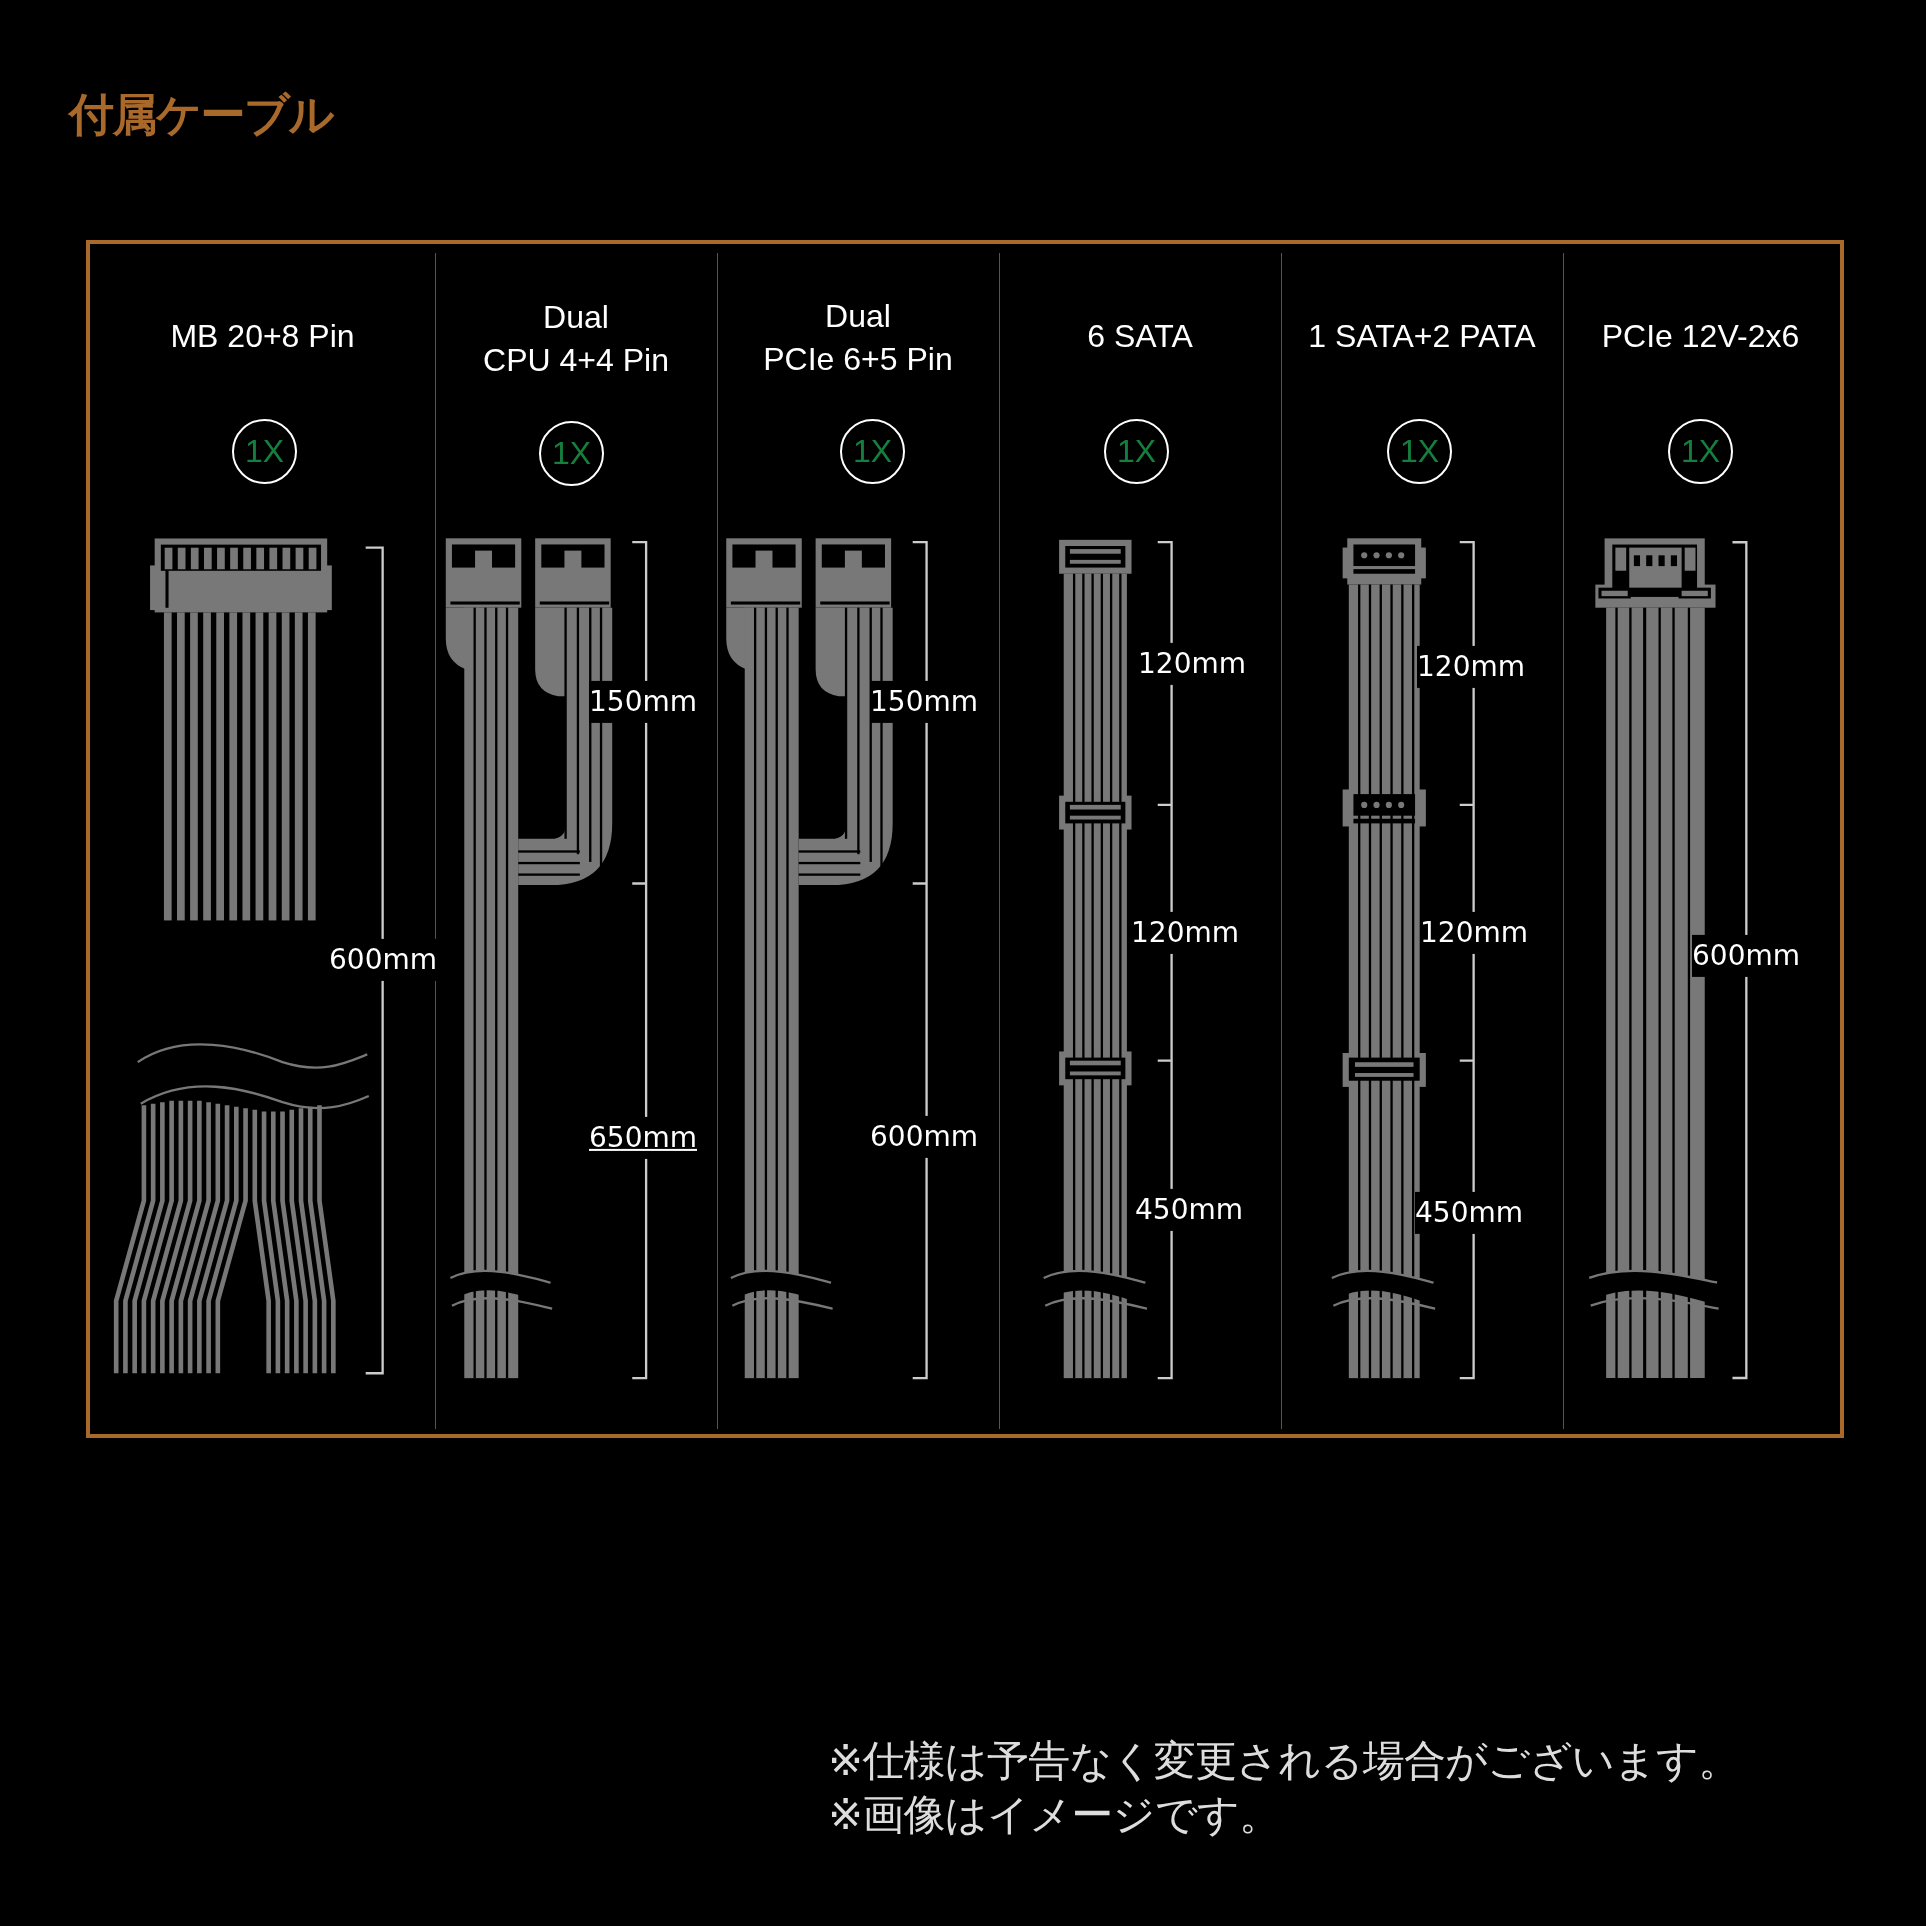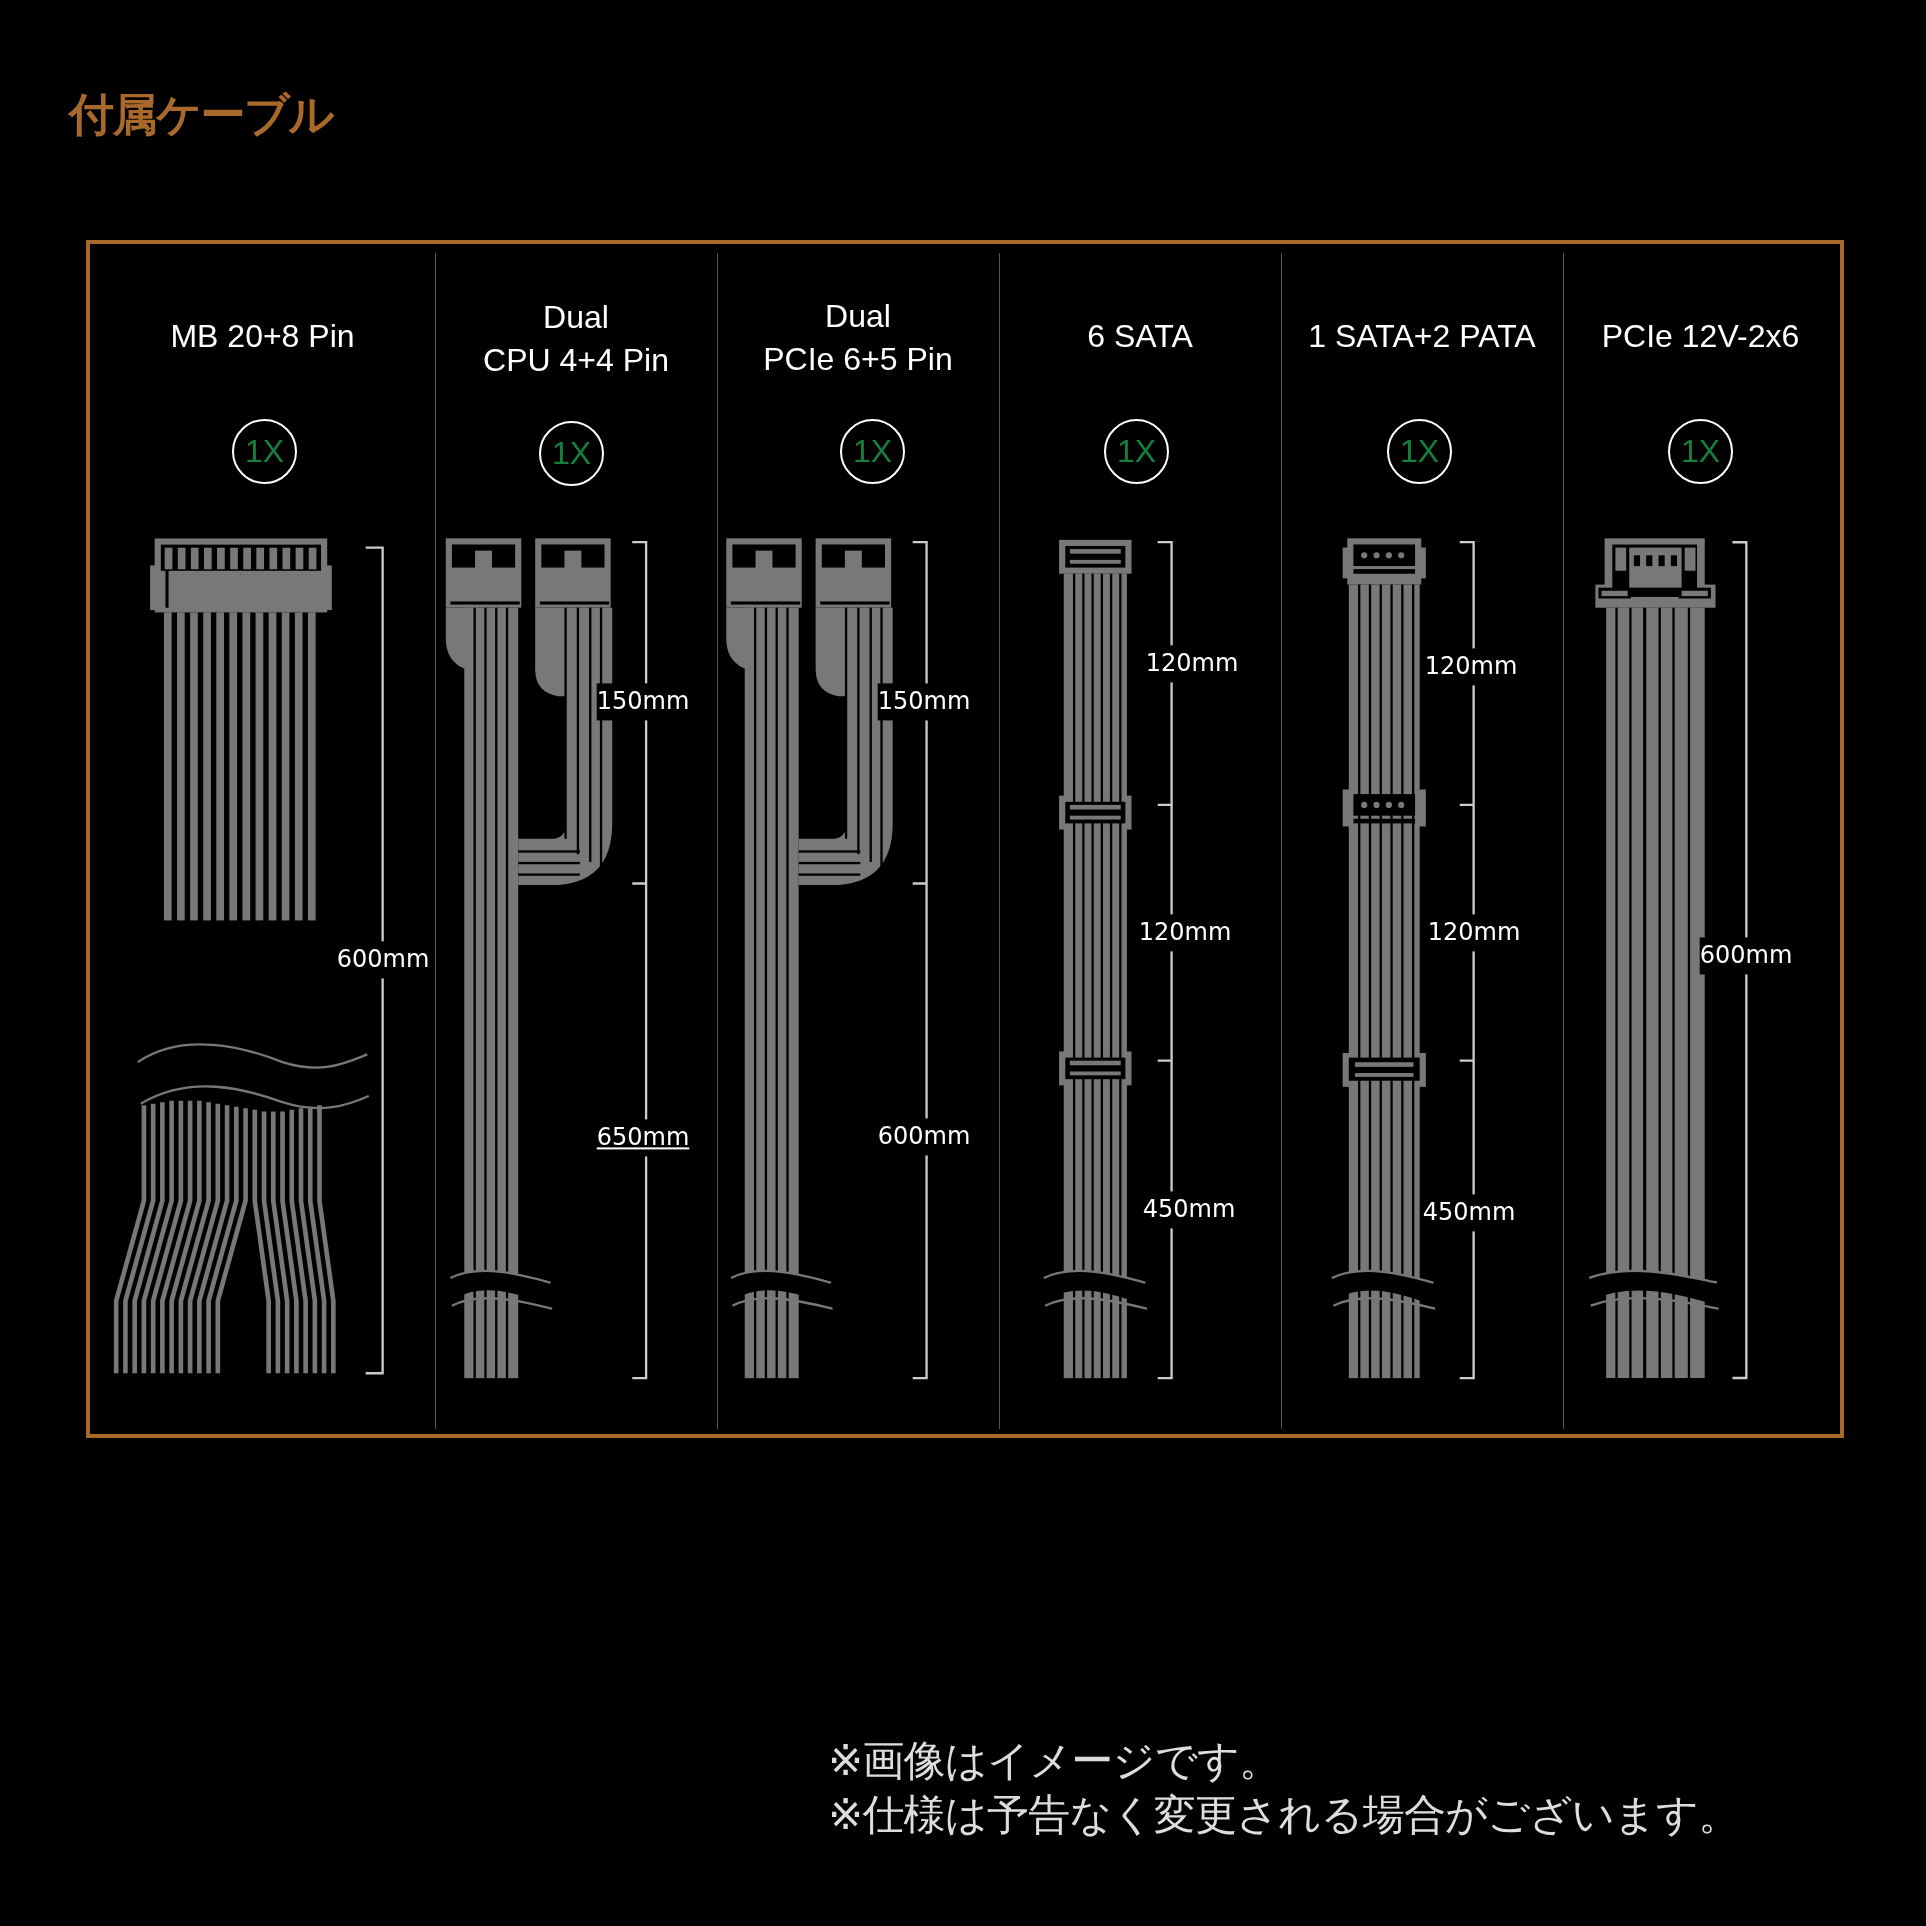--- a/index.html
+++ b/index.html
@@ -10,21 +10,21 @@
   .frame { position: absolute; left: 86px; top: 240px; width: 1758px; height: 1198px;
            border: 4.6px solid #a8692a; box-sizing: border-box; }
   .col { position: absolute; top: 8.5px; bottom: 4.6px; border-right: 1.5px solid #555; }
   .col:last-child { border-right: none; text-decoration: underline; }
   .col-title { position: absolute; left: 0; right: 0; text-align: center;
                font-family: "Liberation Sans", sans-serif; font-size: 32px; line-height: 42px; color: #fff; }
   .badge { position: absolute; width: 65px; height: 65px; border: 2.3px solid #fff; border-radius: 50%;
            box-sizing: border-box; display: flex; align-items: center; justify-content: center;
            font-family: "Liberation Sans", sans-serif; font-size: 32px; color: #15803d; }
   .art { position: absolute; left: 0; top: 0; }
-  .dim { position: absolute; font-family: "DejaVu Sans", sans-serif; font-size: 24px; color: #fff;
+  .dim { position: absolute; font-family: "DejaVu Sans", sans-serif; font-size: 28px; color: #fff;
          background: #000; padding: 4.6px 0; transform: translate(-50%, -50%); white-space: nowrap; }
   .notes { position: absolute; left: 828px; top: 1734px; font-size: 42px; line-height: 54px; color: #ddd;
            font-family: "DejaVu Sans", sans-serif; letter-spacing: -0.8px; }
 </style>
 </head>
 <body>
 
 <div class="title">付属ケーブル</div>
 
 <div class="frame">
@@ -311,16 +311,16 @@
       <path d="M34 1330 C90 1310 160 1328 200 1336" stroke="#787878" stroke-width="3" fill="none"></path>
       <path d="M36 1366 C90 1346 160 1362 202 1370" stroke="#787878" stroke-width="3" fill="none"></path>
       <path d="M220 375 H238 V1460 H220" stroke="#ccc" stroke-width="3" fill="none"></path>
     </svg>
     <div class="dim" style="left:183px;top:703px;">600mm</div>
   </div>
 
 </div>
 
 <div class="notes">
+  <div>※仕様は予告なく変更される場合がございます。</div>
   <div>※画像はイメージです。</div>
-  <div>※仕様は予告なく変更される場合がございます。</div>
 </div>
 
 
 </body></html>

